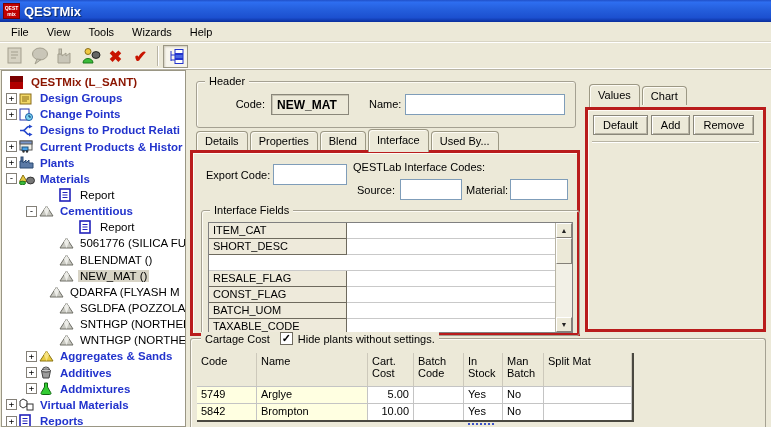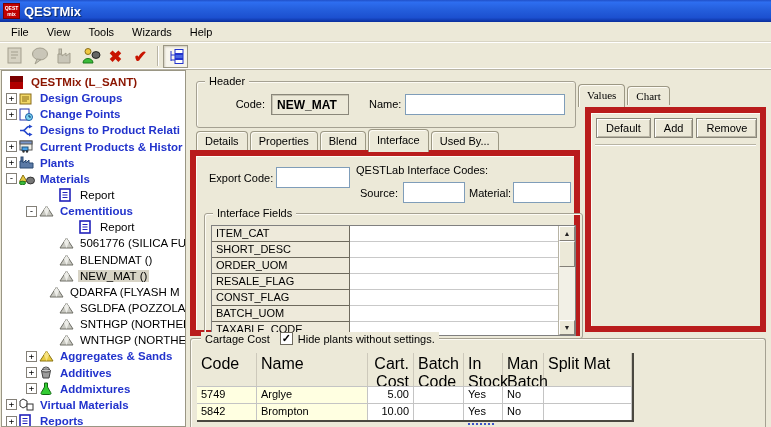--- a/index.html
+++ b/index.html
@@ -55,21 +55,21 @@
   .hdr-code-val { position:absolute; left:74px; top:12px; width:78px; height:21px;
     background:#ECE9D8; border:1px solid #8A877A; box-shadow:inset 1px 1px 0 #c8c4b4;
     font-weight:bold; font-size:12px; padding:3px 5px; }
 
   
   .tabstrip { position:absolute; display:flex; align-items:flex-end; z-index:3; }
   .tab { background:#ECE9D8; border:1px solid #9C9884; border-bottom:none;
     border-radius:4px 4px 0 0; box-shadow:inset 1px 1px 0 #FDFBF4;
     padding:0 8px; height:19px; line-height:18px; margin-right:2px; margin-bottom:2px; cursor:default; }
   .tab.active { height:23px; line-height:21px; margin-bottom:0; z-index:4; }
-  .page { position:absolute; background:#ECE9D8; border:6px solid #b91c1c;
+  .page { position:absolute; background:#ECE9D8; border:3px solid #b91c1c;
     box-shadow:inset 1px 1px 0 #FDFBF4; }
 
   
   .ftable { position:absolute; left:6px; top:11px; width:365px; height:111px;
     background:#fff; border:1px solid #808080; overflow:hidden; }
   .frow { display:flex; height:16px; }
   .fcell-l { width:138px; flex:none; background:#EEEADB; border-right:1px solid #6E6A5E;
     border-bottom:1px solid #6E6A5E; padding:1px 4px; font-size:11px; }
   .fcell-r { flex:1; background:#fff; border-bottom:1px solid #C9C9C9; }
   .vscroll { position:absolute; right:0; top:0; bottom:0; width:17px; background:#F2F0E6;
@@ -88,23 +88,23 @@
 
   
   .cartage-head { position:absolute; top:-7px; left:10px; display:flex; align-items:center;
     background:#ECE9D8; padding:0 4px; }
   .checkbox { width:13px; height:13px; background:#fff; border:1px solid #6E6A5E;
     margin:0 5px 0 10px; display:flex; align-items:center; justify-content:center;
     font-size:11px; line-height:11px; font-weight:bold; flex:none; }
   .ctable { position:absolute; left:6px; top:14px; width:437px;
     border-right:2px solid #4A4840; border-bottom:2px solid #4A4840; background:#ECE9D8; }
   .chrow { display:flex; height:33px; }
-  .chcell { padding:2px 4px; font-size:16px; border-right:1px solid #CDC9BB; flex:none;
+  .chcell { padding:2px 4px; font-size:11px; border-right:1px solid #CDC9BB; flex:none;
     display:flex; flex-direction:column; }
-  .chcell.r { align-items:flex-end; }
+  .chcell.r { align-items:flex-start; }
   .cdrow { display:flex; height:17px; }
   .cdcell { padding:1px 4px; font-size:11px; background:#fff; border-right:1px solid #C4C4C4;
     border-top:1px solid #C4C4C4; flex:none; overflow:hidden; }
   .cdcell.yellow { background:#FFFFE1; }
   .cdcell.r { text-align:right; }
   .focusdots { position:absolute; width:26px; border-top:2px dotted #3B52C8; }
 </style>
 </head>
 <body>
 
@@ -436,21 +436,20 @@
 
         <div class="frow">
               <div class="fcell-l">ITEM_CAT</div>
               <div class="fcell-r"></div>
             </div>
             <div class="frow">
               <div class="fcell-l">SHORT_DESC</div>
               <div class="fcell-r"></div>
             </div>
             <div class="frow">
-              <div class="fcell-l">ORDER_UOM</div>
               <div class="fcell-r"></div>
             </div>
             <div class="frow">
               <div class="fcell-l">RESALE_FLAG</div>
               <div class="fcell-r"></div>
             </div>
             <div class="frow">
               <div class="fcell-l">CONST_FLAG</div>
               <div class="fcell-r"></div>
             </div>
@@ -465,21 +464,21 @@
             <div class="vscroll">
             <div class="sbtn">▲</div>
             <div class="sthumb"></div>
             <div class="sfill"></div>
             <div class="sbtn">▼</div>
           </div>
           </div>
       </div>
     </div>
 
-    <div class="tabstrip" id="valtabs" style="left:388px; top:15px; height:22px;font-family:Liberation Serif, serif;">
+    <div class="tabstrip" id="valtabs" style="left:399px; top:15px; height:22px;">
         <span class="tab active">Values</span>
         <span class="tab">Chart</span>
       </div>
     <div class="page" style="left:395px; top:37px; width:181px; height:225px;">
       <div id="valbtns" style="position:absolute; left:5px; top:5px; display:flex;">
           <button class="btn">Default</button>
           <button class="btn">Add</button>
           <button class="btn">Remove</button>
         </div>
       <div class="divider" style="left:4px; right:4px; top:31px;"></div>

